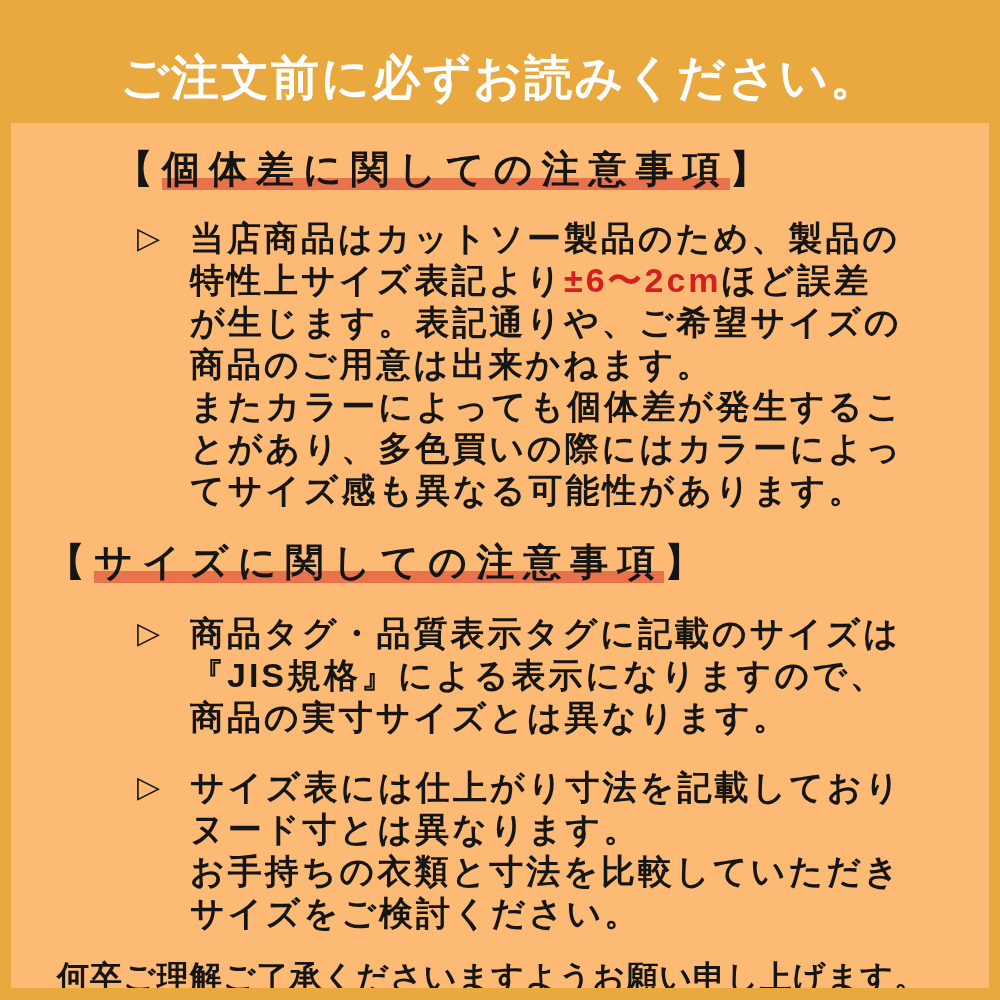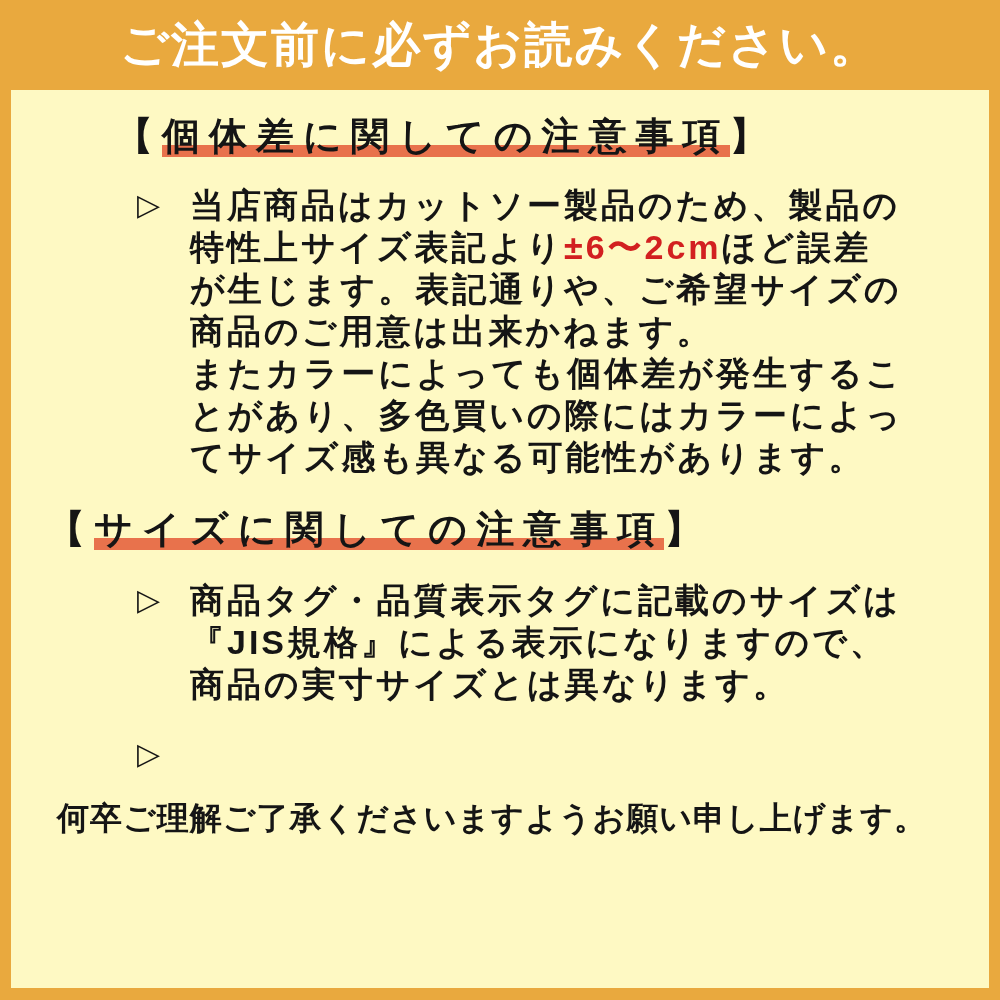--- a/index.html
+++ b/index.html
@@ -16,32 +16,33 @@
     display: flex;
     flex-direction: column;
     overflow: hidden;
     box-sizing: border-box;
   }
   .header-banner {
     flex: 0 0 90px;
     display: flex;
     align-items: center;
     justify-content: center;
+    margin-top: 33px;
   }
   .page-title {
     color: #ffffff;
     font-size: 48px;
     font-weight: 700;
     letter-spacing: 2px;
     white-space: pre;
   }
   .content-panel {
     flex: 1 1 auto;
     margin: 0 11px 12px 11px;
-    background: #fef9c3;
+    background: #fdba74;
     color: #151515;
     overflow: hidden;
   }
   .section-heading {
     margin: 20px 0 0 104px;
     font-size: 38px;
     font-weight: 700;
     letter-spacing: 9px;
     line-height: 52px;
     color: #151515;
@@ -118,19 +119,23 @@
 
     <div class="notice-item mid">
       <span class="triangle-bullet">▷</span>
       <p class="notice-text">商品タグ・品質表示タグに記載のサイズは
 『JIS規格』による表示になりますので、
 商品の実寸サイズとは異なります。</p>
     </div>
 
     <div class="notice-item late">
       <span class="triangle-bullet">▷</span>
+      <p class="notice-text">サイズ表には仕上がり寸法を記載しており
+ヌード寸とは異なります。
+お手持ちの衣類と寸法を比較していただき
+サイズをご検討ください。</p>
     </div>
 
     <p class="footer-note">何卒ご理解ご了承くださいますようお願い申し上げます。</p>
 
   </div>
 
 </div>
 
 </body></html>

